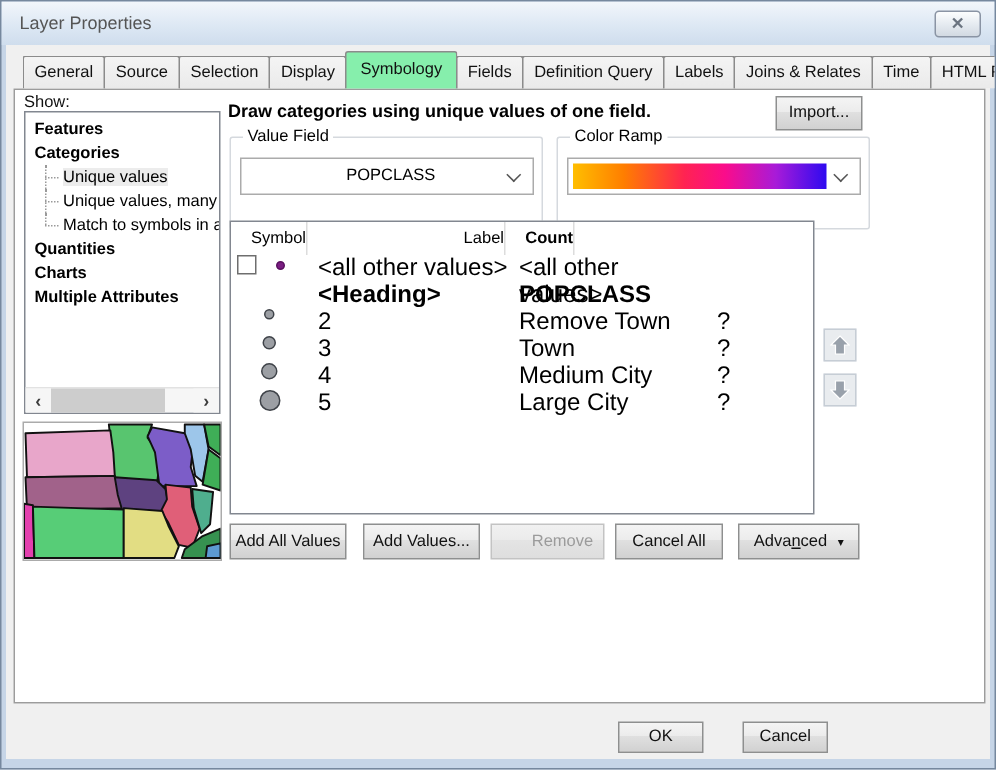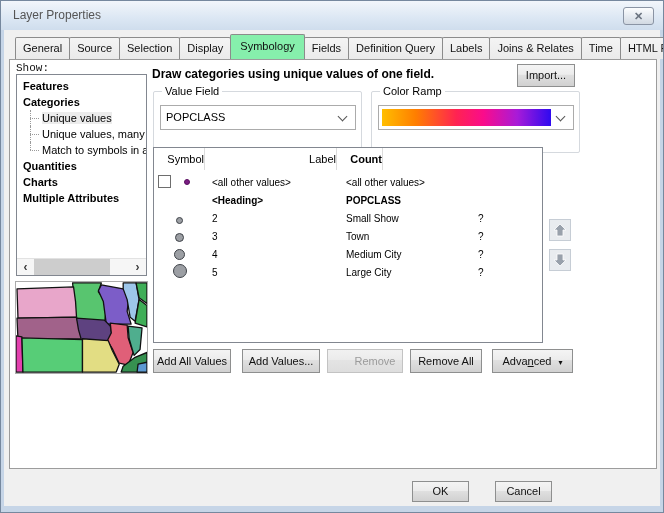--- a/index.html
+++ b/index.html
@@ -22,21 +22,21 @@
   
   .tabs { position:absolute; left:11px; top:7px; display:flex; align-items:flex-end; z-index:4; }
   .tab { height:22px; line-height:21px; padding:0 7px; font-size:11px; color:#111;
     background:linear-gradient(#f4f4f4,#eaeaea); border:1px solid #8b8b8b; border-bottom:none;
     border-radius:2px 2px 0 0; margin-right:-1px; white-space:nowrap; }
   .tab.active { height:25px; line-height:23px; background:#86efac; position:relative; z-index:6;
     margin-top:-3px; padding:0 9px; border-radius:2px 2px 0 0; }
   
   .tab-page { position:absolute; left:5px; top:29px; width:648px; height:410px;
     background:#fff; border:1px solid #9c9c9c; z-index:2; }
-  .show-label { position:absolute; left:6px; top:2px; font-size:11px; color:#111;font-family:Liberation Mono, monospace; }
+  .show-label { position:absolute; left:6px; top:2px; font-size:11px; color:#111; }
   
   .listbox { position:absolute; left:6px; top:14px; width:131px; height:202px;
     border:1px solid #828790; background:#fff; overflow:hidden; }
   .tree { padding-top:3px; font-size:11px; color:#000; }
   .t-item { height:16px; line-height:16px; padding-left:6px; font-weight:bold; white-space:nowrap; }
   .t-child { font-weight:normal; padding-left:25px; position:relative; }
   .t-child::before { content:""; position:absolute; left:13px; top:0; bottom:0; border-left:1px dotted #9a9a9a; }
   .t-child.last::before { bottom:8px; }
   .t-child::after { content:""; position:absolute; left:13px; top:8px; width:9px; border-top:1px dotted #9a9a9a; }
   .t-child.selected .t-label { background:#ececec; }
@@ -47,41 +47,41 @@
   .sb-left { left:0; } .sb-right { right:0; }
   .sb-thumb { position:absolute; left:17px; top:0; width:76px; height:17px; background:#cdcdcd; }
   
   .desc { position:absolute; left:142px; top:7px; font-size:12px; font-weight:bold; color:#000; }
   .btn { font-size:11px; color:#111; text-align:center; border:1px solid #8e8f8f;
     background:linear-gradient(#f4f4f4,#ececec 45%,#e0e0e0 46%,#d1d1d1); cursor:default; }
   .btn.disabled { color:#9b9b9b; border-color:#c3c3c3;
     background:linear-gradient(#f1f1f1,#ebebeb 45%,#e4e4e4 46%,#dedede);padding-left:20px; }
   .import-btn { position:absolute; left:507px; top:4px; width:58px; height:23px; line-height:21px; }
   
-  .group { position:absolute; top:31px; height:62px; border:1px solid #d5d9de; border-radius:2px; }
+  .group { position:absolute; top:31px; height:62px; border:1px solid #d5d9de; border-radius:2px;text-align:center; }
   .group-vf { left:143px; width:209px; }
   .group-cr { left:361px; width:209px; }
   .group-label { position:absolute; left:8px; top:-7px; background:#fff; padding:0 3px; font-size:11px; color:#000; }
   .combo { position:absolute; left:6px; top:13px; width:196px; height:25px;
     border:1px solid #ababab; background:#fff; }
   .combo-text { line-height:23px; padding-left:5px; font-size:11px; color:#000; }
   .chev { position:absolute; right:9px; top:7px; width:7px; height:7px;
     border-right:1.4px solid #555; border-bottom:1.4px solid #555; transform:rotate(45deg); }
   .ramp { position:absolute; left:3px; top:3px; width:169px; height:17px;
     background:linear-gradient(90deg,#ffbe00 0%,#ff7e00 20%,#ff2352 44%,#fa0c8b 60%,#a81bd8 80%,#2e0af0 100%); }
   
   .sym-table { position:absolute; left:143px; top:87px; width:390px; height:196px;
     border:1px solid #828790; background:#fff; overflow:hidden; }
   .st-header { display:flex; height:22px; align-items:center; font-size:11px;text-align:right; }
   .st-h { height:22px; line-height:22px; border-right:1px solid #dcdcdc; padding-left:6px; }
   .h-sym { width:51px; font-weight:normal; }
   .h-val { width:134px; font-weight:bold; }
   .h-lab { width:132px; font-weight:normal; }
   .h-cnt { width:46px; font-weight:bold; }
-  .st-row { display:flex; height:18px; align-items:flex-end; font-size:10px; }
+  .st-row { display:flex; height:18px; align-items:flex-start; font-size:16px; }
   .c-sym { width:51px; display:flex; align-items:center; justify-content:center; }
   .c-sym.first { justify-content:flex-start; padding-left:4px; }
   .c-val { width:134px; padding-left:7px; }
   .c-lab { width:132px; padding-left:7px; }
   .c-cnt { width:46px; padding-left:7px; }
   .bold { font-weight:bold; }
   .cbx { width:13px; height:13px; border:1px solid #6e6e6e; background:#fff; }
   .dot { border-radius:50%; background:#9c9fa4; border:1px solid #3f4349; }
   .dot-p { width:6px; height:6px; background:#7a1d82; border:1px solid #5a1060; margin-left:13px; }
   .d7 { width:7px; height:7px; } .d9 { width:9px; height:9px; }
@@ -193,21 +193,21 @@
           <div class="c-sym"></div>
           <div class="c-val bold">&lt;Heading&gt;</div>
           <div class="c-lab bold">POPCLASS</div>
           <div class="c-cnt"></div>
         </div>
         <div class="st-row">
           <div class="c-sym">
               <span class="dot d7"></span>
             </div>
           <div class="c-val">2</div>
-          <div class="c-lab">Small Show</div>
+          <div class="c-lab">Remove Town</div>
           <div class="c-cnt">?</div>
         </div>
         <div class="st-row">
           <div class="c-sym">
               <span class="dot d9"></span>
             </div>
           <div class="c-val">3</div>
           <div class="c-lab">Town</div>
           <div class="c-cnt">?</div>
         </div>
@@ -236,21 +236,21 @@
       </div>
       <div class="udbtn down">
         <svg width="14" height="14" viewBox="0 0 14 14" style="transform:rotate(180deg)">
           <path d="M7 1 L13 7 H10 V13 H4 V7 H1 Z" fill="#99a1ab" stroke="#ffffff" stroke-width="0.8"></path>
         </svg>
       </div>
 
       <div class="btn act b-addall">Add All Values</div>
       <div class="btn act b-addval">Add Values...</div>
       <div class="btn act b-remove disabled">Remove</div>
-      <div class="btn act b-removeall">Remove All</div>
+      <div class="btn act b-removeall">Cancel All</div>
       <div class="btn act b-adv"><span>Adva</span><span class="key">n</span><span>ced</span><span class="caret">▾</span></div>
 
       <div class="map">
         <svg viewBox="0 0 132 93" preserveAspectRatio="none">
           <g stroke="#111" stroke-width="1.3" stroke-linejoin="round">
             <polygon points="57,1 86,1 83,10 88,17 91,28 89,44 61,44 59,20" fill="#58c56f"></polygon>
             <polygon points="1,7 58,5 60,20 61,36 2,37" fill="#e8a6ca"></polygon>
             <polygon points="86,3 108,7 114,13 112,30 116,43 91,43 88,20 83,9" fill="#7c5dc8"></polygon>
             <polygon points="108,1 121,1 124,18 120,40 115,36 112,18 108,7" fill="#9dc6ea"></polygon>
             <polygon points="121,1 132,1 132,22 124,16" fill="#3fae57"></polygon>

